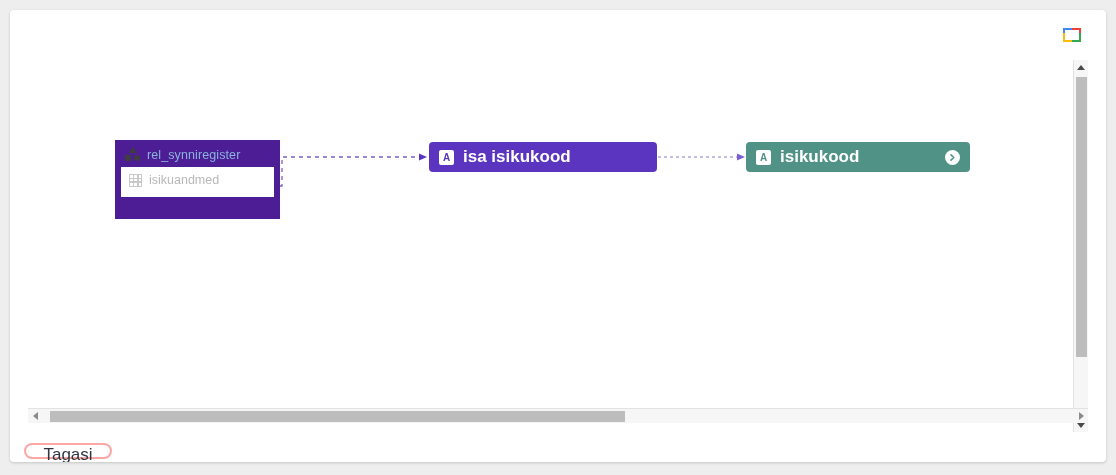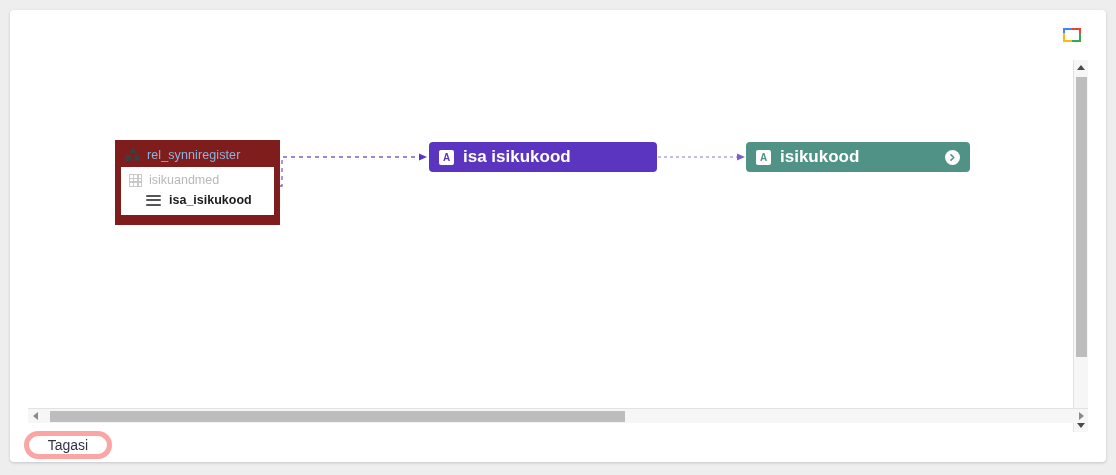--- a/index.html
+++ b/index.html
@@ -55,22 +55,22 @@
     width: 100%;
     height: 100%;
   }
 
   
   .group-node {
     position: absolute;
     left: 87px;
     top: 80px;
     width: 165px;
-    background: #7f1d1d;
-    padding: 5px 6px 10px 6px;
+    background: #4c1d95;
+    padding: 5px 6px 22px 6px;
     box-sizing: border-box;
   }
   .group-header {
     display: flex;
     align-items: center;
     gap: 7px;
     padding: 2px 3px 5px 4px;
   }
   .group-title {
     font-size: 12.5px;
@@ -226,26 +226,26 @@
   .tri-down  { border-left: 4px solid transparent; border-right: 4px solid transparent; border-top: 5px solid #4a4a4a; }
   .tri-left  { border-top: 4px solid transparent; border-bottom: 4px solid transparent; border-right: 5px solid #8a8a8a; }
   .tri-right { border-top: 4px solid transparent; border-bottom: 4px solid transparent; border-left: 5px solid #8a8a8a; }
 
   
   .back-btn {
     position: absolute;
     left: 14px;
     bottom: 3px;
     width: 88px;
-    height: 28px;
-    border: 5px solid #fca5a5;
+    height: 16px;
+    border: 2px solid #fca5a5;
     border-radius: 14px;
     background: #ffffff;
     color: #2f3545;
-    font-size: 14px;
+    font-size: 17px;
     font-family: "Liberation Sans", sans-serif;
     cursor: pointer;
     padding: 0;
   }
 </style>
 </head>
 <body>
 
 <div id="app">
 
@@ -275,28 +275,20 @@
               <span class="hi-sq"></span>
               <span class="hi-ci"></span>
           </span>
           <span class="group-title">rel_synniregister</span>
         </div>
         <div class="table-node">
           <div class="table-row-hdr">
             <span class="grid-icon"></span>
             <span class="table-title">isikuandmed</span>
           </div>
-          <div class="field-row">
-            <span class="burger-icon">
-              <span></span>
-                <span></span>
-                <span></span>
-            </span>
-            <span class="field-label">isa_isikukood</span>
-          </div>
         </div>
       </div>
 
       <div class="pill-node pill-purple">
         <span class="badge-a">A</span>
         <span class="pill-label">isa isikukood</span>
       </div>
 
       <div class="pill-node pill-green">
         <span class="badge-a">A</span>

